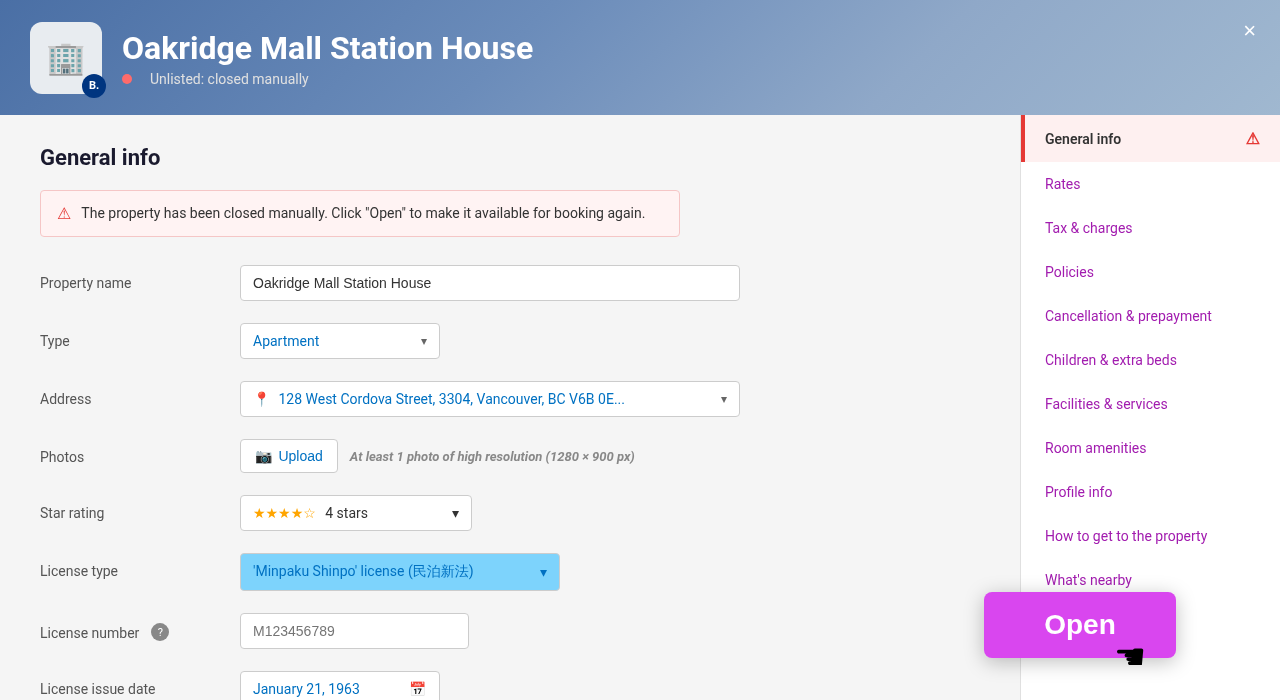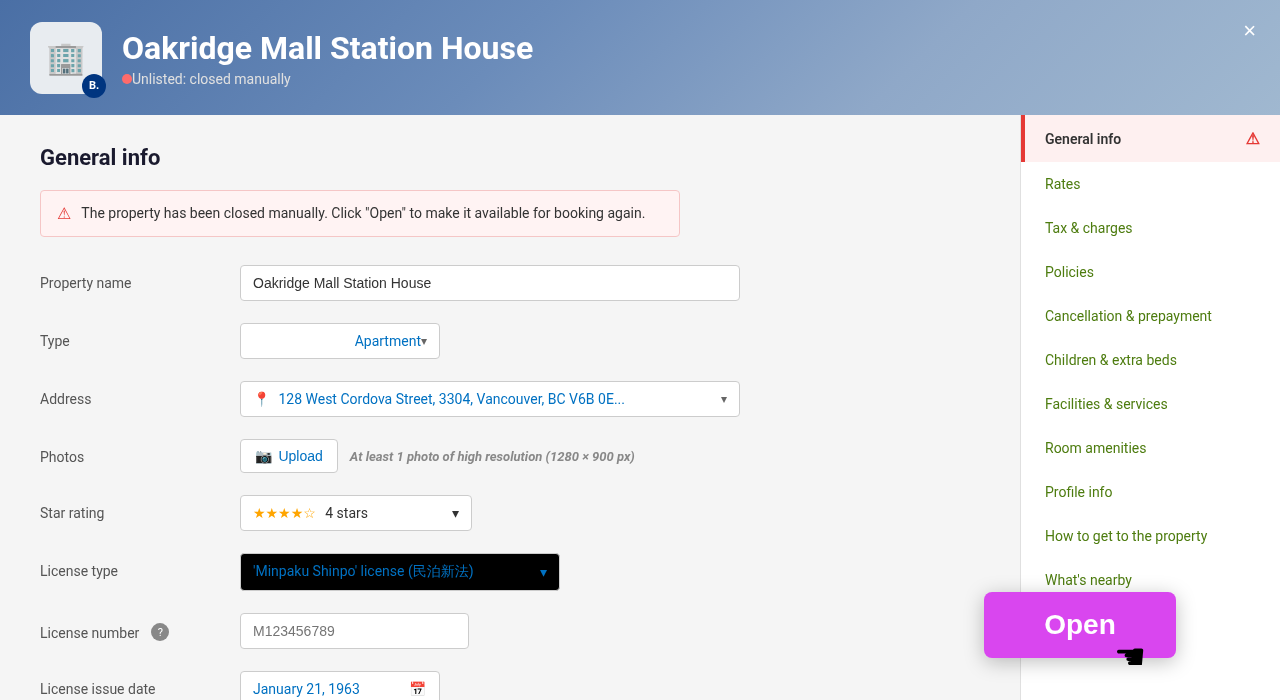--- a/index.html
+++ b/index.html
@@ -40,21 +40,21 @@
       border-radius: 50%;
       display: flex;
       align-items: center;
       justify-content: center;
       color: white;
       font-size: 11px;
       font-weight: bold;
     }
     .header-title-block { display: flex; flex-direction: column; }
     .header-title { font-size: 32px; font-weight: 700; color: white; }
-    .header-status { display: flex; align-items: center; gap: 0; margin-top: 4px; }
+    .header-status { display: flex; align-items: center; gap: 18px; margin-top: 4px; }
     .status-dot { width: 10px; height: 10px; background: #ff6b6b; border-radius: 50%; }
     .status-text { color: #e0e0e0; font-size: 14px; }
     .close-btn {
       position: absolute;
       top: 18px;
       right: 24px;
       background: none;
       border: none;
       color: white;
       font-size: 22px;
@@ -120,21 +120,21 @@
       border-radius: 4px;
       font-size: 14px;
       color: #333;
       background: white;
     }
 
     
     .select-field {
       display: flex;
       align-items: center;
-      justify-content: flex-end;
+      justify-content: space-between;
       padding: 9px 12px;
       border: 1px solid #ccc;
       border-radius: 4px;
       font-size: 14px;
       color: #0071c2;
       background: white;
       cursor: pointer;
       width: 200px;
     }
     .select-field .chevron { font-size: 12px; color: #666; }
@@ -194,21 +194,21 @@
     
     .license-select {
       display: flex;
       align-items: center;
       justify-content: space-between;
       padding: 9px 12px;
       border: 1px solid #ccc;
       border-radius: 4px;
       font-size: 14px;
       color: #0071c2;
-      background: #000000;
+      background: #7dd3fc;
       cursor: pointer;
       width: 320px;
     }
 
     
     .license-row { display: flex; align-items: flex-end; gap: 12px; }
     .help-icon {
       width: 18px;
       height: 18px;
       background: #888;
@@ -241,21 +241,21 @@
     .sidebar {
       width: 260px;
       background: white;
       border-left: 1px solid #e0e0e0;
       overflow-y: auto;
       flex-shrink: 0;
     }
     .sidebar-item {
       padding: 14px 20px;
       font-size: 14px;
-      color: #4d7c0f;
+      color: #a21caf;
       cursor: pointer;
       display: flex;
       align-items: center;
       justify-content: space-between;
       border-left: 4px solid transparent;
     }
     .sidebar-item.active {
       background: #fef0f0;
       border-left: 4px solid #e53935;
       color: #333;

